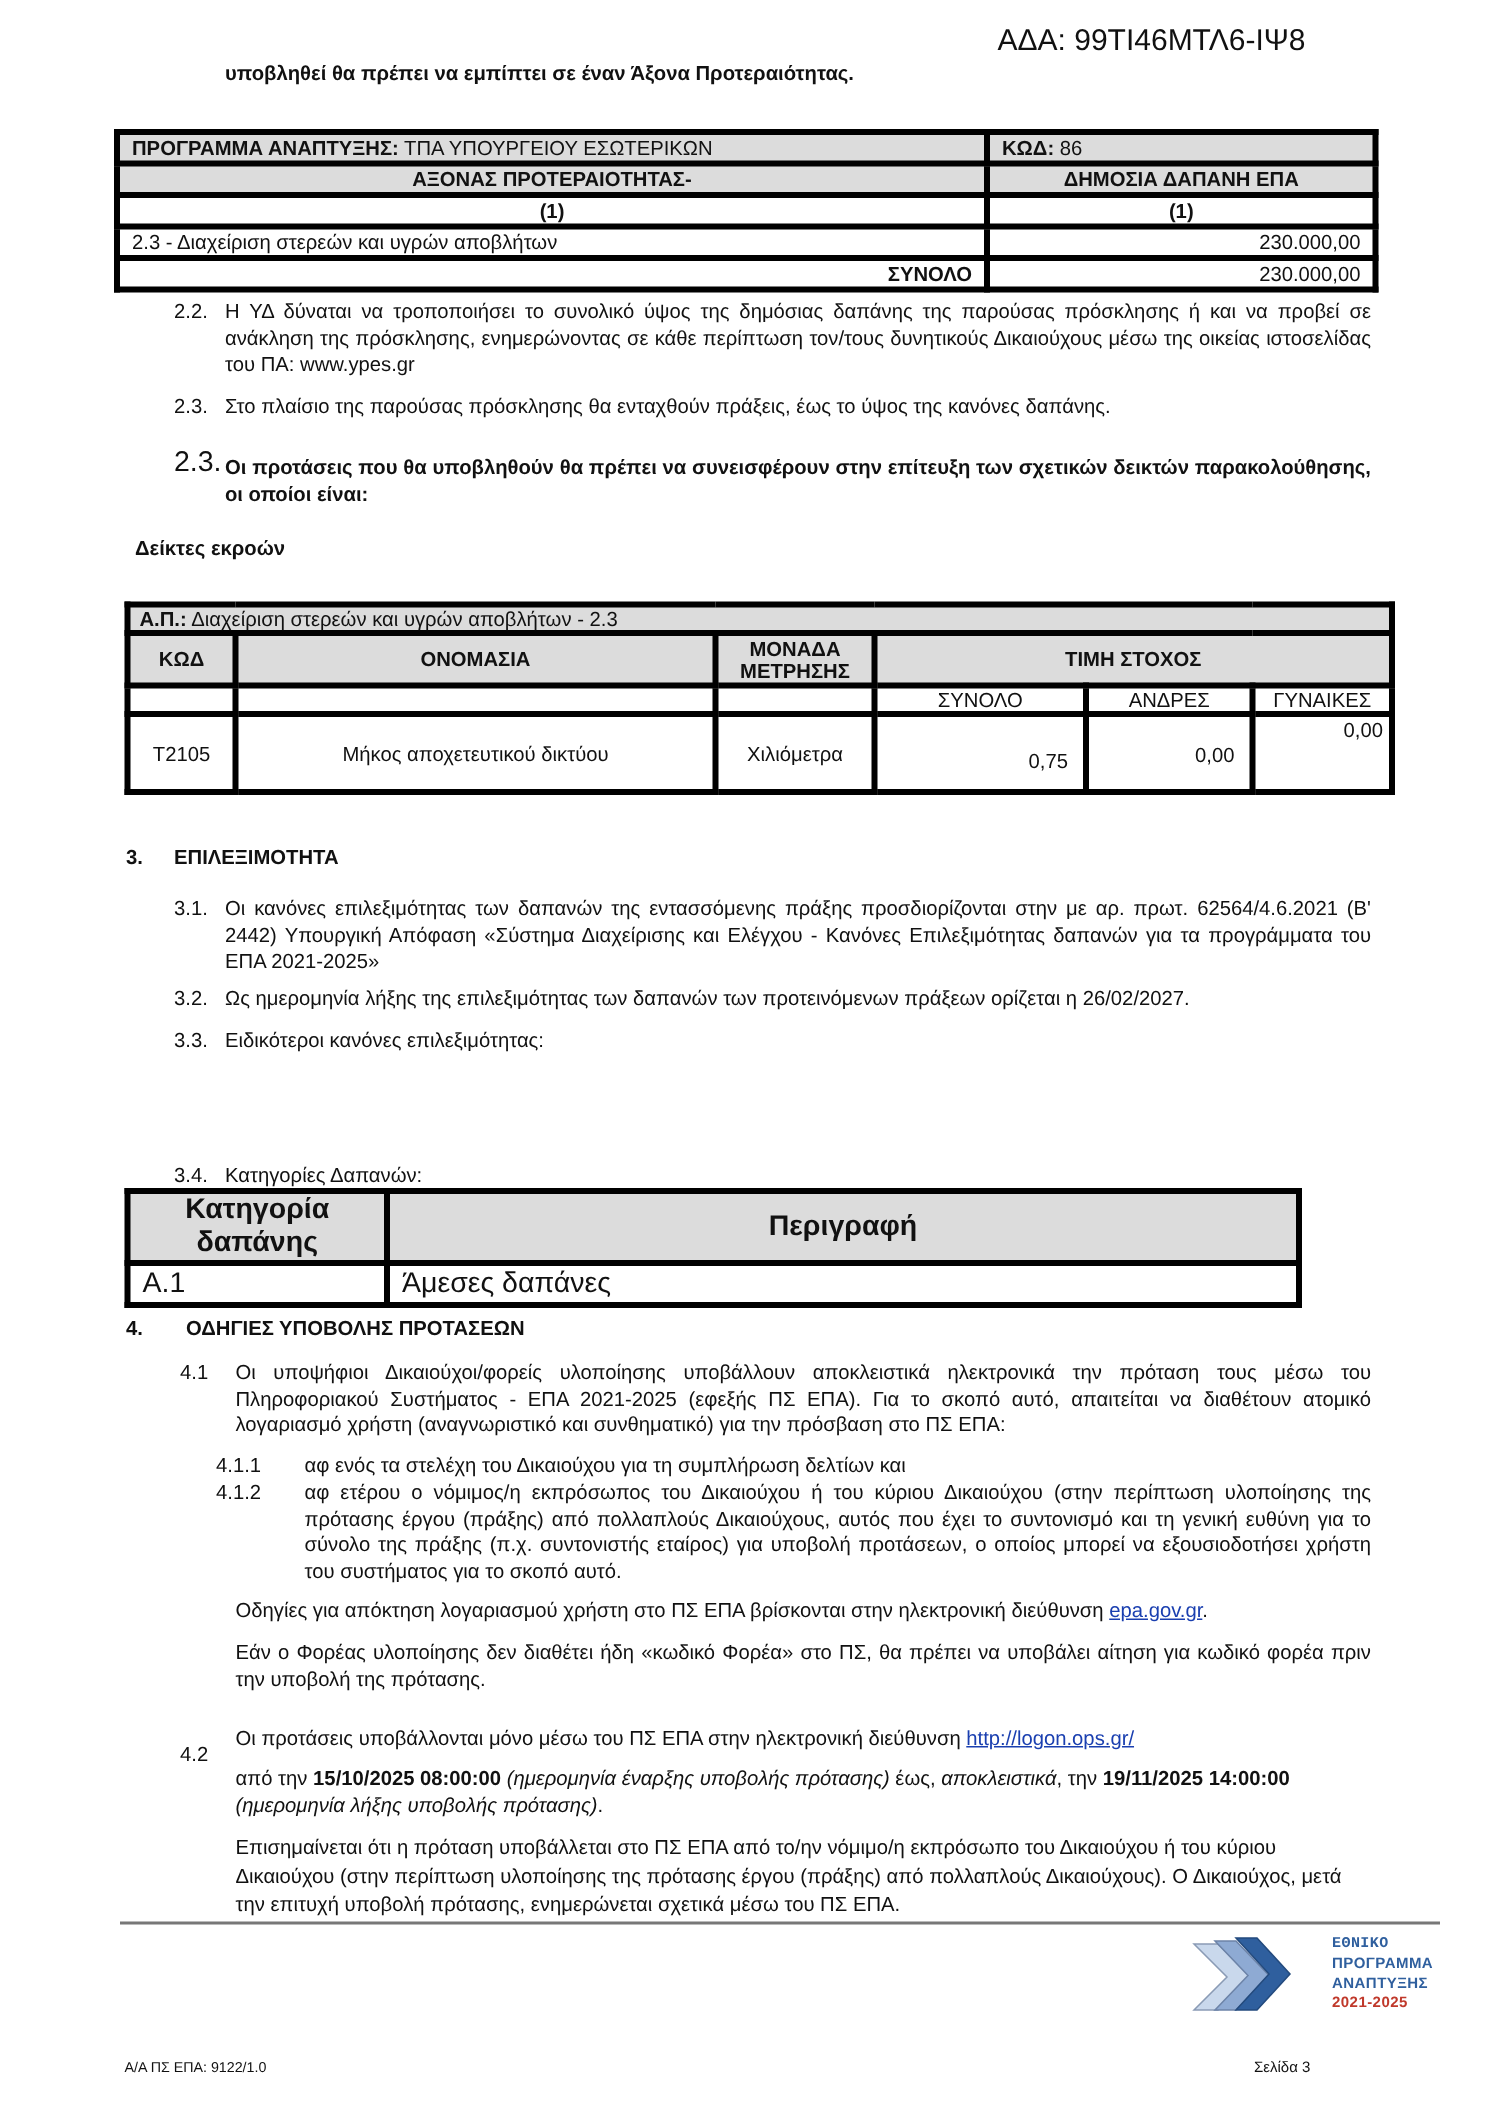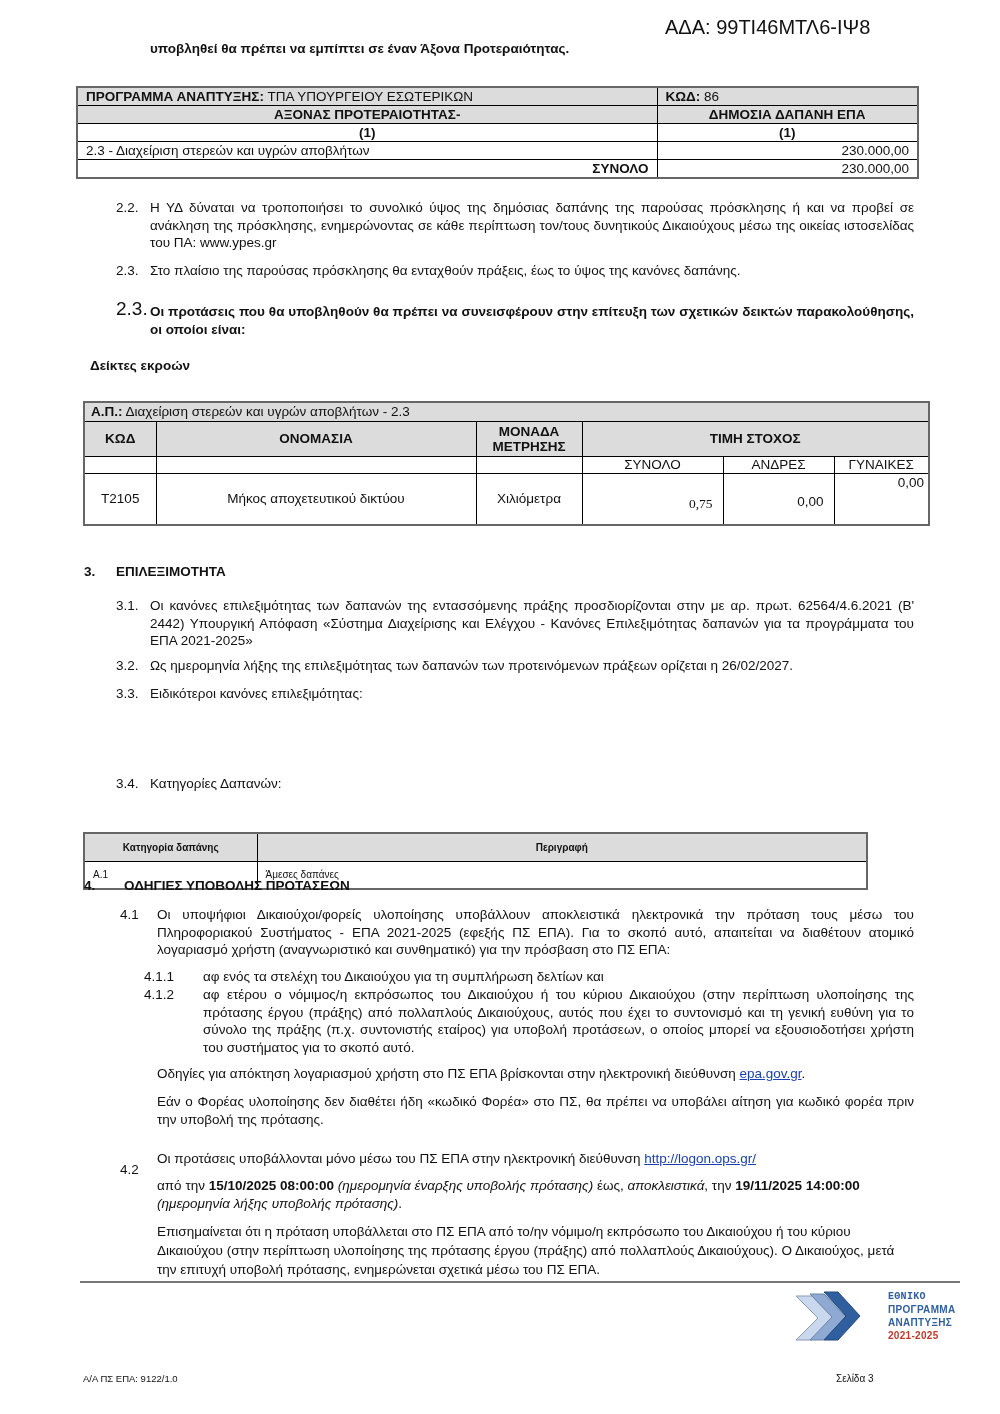--- a/index.html
+++ b/index.html
@@ -3,39 +3,39 @@
 <meta charset="utf-8">
 <style>
   * { box-sizing: border-box; margin: 0; padding: 0; }
   html, body { width: 1000px; height: 1414px; background: #fff; }
   body { position: relative; font-family: "Liberation Sans", sans-serif; color: #111; font-size: 13.5px; overflow: hidden; }
   .abs { position: absolute; }
   .ada { left: 665px; top: 16px; font-size: 20px; letter-spacing: 0px; color: #111; }
   .top-line { left: 150px; top: 41px; font-size: 13.5px; font-weight: bold; }
 
   table { border-collapse: collapse; }
-  td, th { border: 1px solid #000000; }
+  td, th { border: 4px solid #000000; }
 
   
   .t1 { left: 76px; top: 86px; width: 843px; font-size: 13.5px; }
   .t1 td { height: 18px; padding: 0 8px; line-height: 17px; }
   .gray { background: #dcdcdc; }
   .center { text-align: center; }
   .right { text-align: right; }
   .bold { font-weight: bold; }
   .t1 { border: 2px solid #666; }
 
   .para { font-size: 13.5px; line-height: 17.5px; text-align: justify; }
 
   
   .t2 { left: 83px; top: 401px; width: 847px; font-size: 13.5px; border: 2px solid #666; }
   .t2 td { padding: 0 6px; }
 
   
-  .t3 { left: 83px; top: 832px; width: 785px; font-size: 10px; border: 2px solid #666; }
+  .t3 { left: 83px; top: 792px; width: 785px; font-size: 19px; border: 2px solid #666; }
   .t3 td { padding: 0 8px; height: 28px; }
 
   .section-title { font-weight: bold; font-size: 13.5px; }
   a.link { color: #1a3fb0; text-decoration: underline; }
 
   .footer-line { left: 80px; top: 1281px; width: 880px; height: 0; border-top: 2px solid #777; }
   .footer-left { left: 83px; top: 1373px; font-size: 9.5px; }
   .footer-right { left: 836px; top: 1373px; font-size: 10px; }
   .logo-text { left: 888px; top: 1290px; font-size: 10px; line-height: 13px; font-weight: bold; letter-spacing: 0.3px; }
 </style>
@@ -105,21 +105,21 @@
     <td></td>
     <td></td>
     <td class="center">ΣΥΝΟΛΟ</td>
     <td class="center">ΑΝΔΡΕΣ</td>
     <td class="center">ΓΥΝΑΙΚΕΣ</td>
   </tr>
   <tr style="height:52px;">
     <td class="center">T2105</td>
     <td class="center">Μήκος αποχετευτικού δικτύου</td>
     <td class="center">Χιλιόμετρα</td>
-    <td class="right" style="vertical-align:top; padding-top:22px; padding-right:10px;font-family:Liberation Serif, serif;">0,75</td>
+    <td class="right" style="vertical-align:top; padding-top:22px; padding-right:10px;">0,75</td>
     <td class="right" style="vertical-align:bottom; padding-bottom:15px; padding-right:10px;">0,00</td>
     <td class="right" style="vertical-align:top; padding-top:1px; padding-right:4px;">0,00</td>
   </tr>
 </tbody>
   </table>
 
 <div class="abs section-title" style="left:84px; top:564px;">3.</div>
 <div class="abs section-title" style="left:116px; top:564px;">ΕΠΙΛΕΞΙΜΟΤΗΤΑ</div>
 
 <div class="abs para" style="left:116px; top:597px;">3.1.</div>

